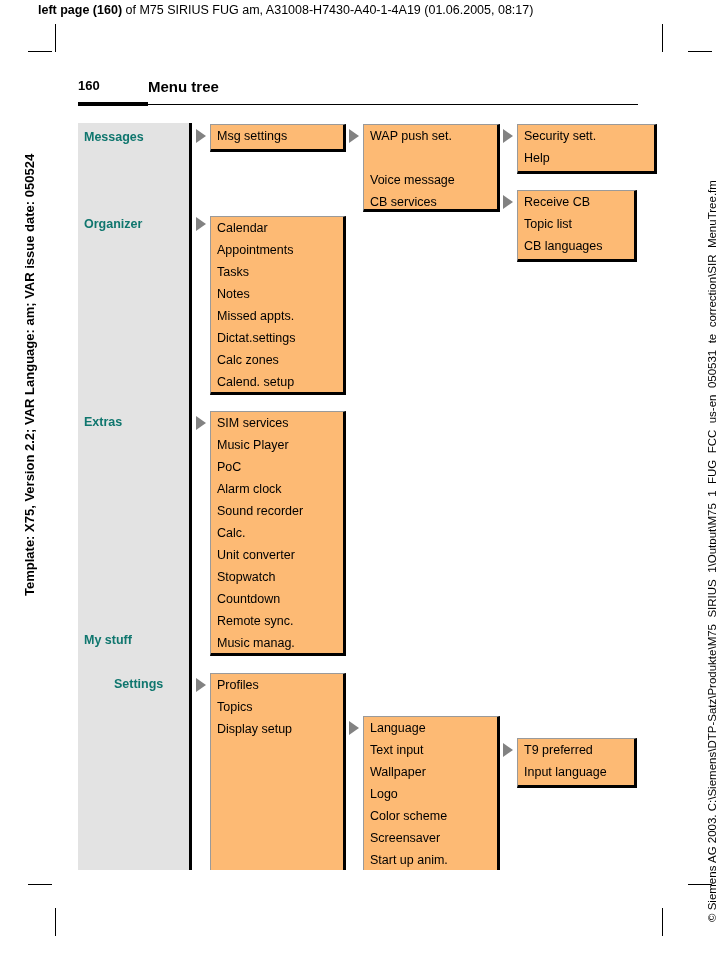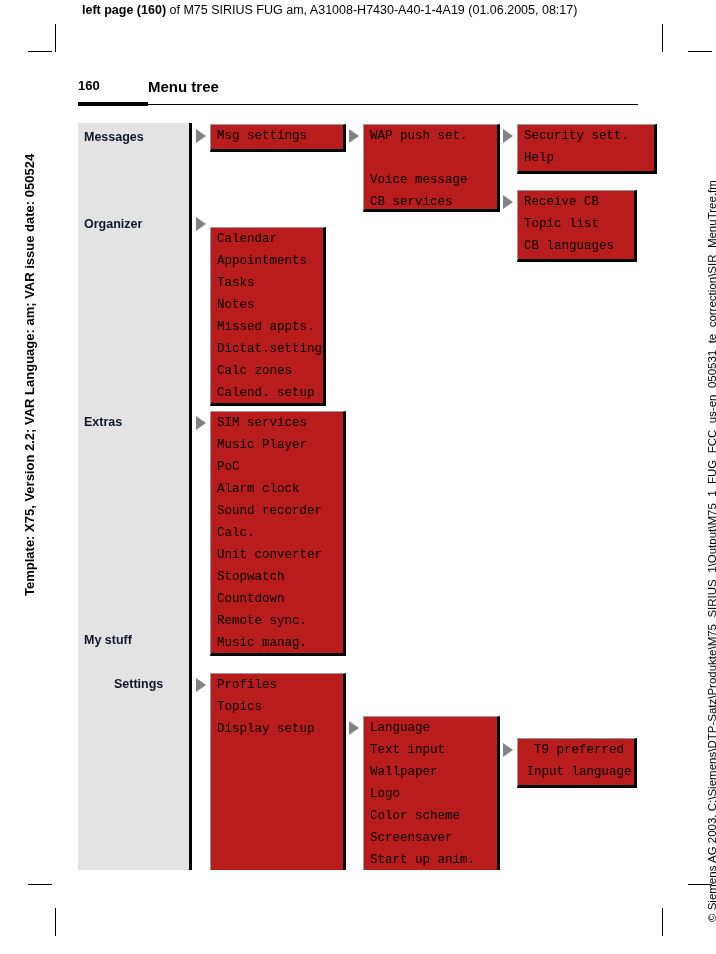--- a/index.html
+++ b/index.html
@@ -6,21 +6,21 @@
   body{
     width:716px;height:954px;background:#ffffff;
     font-family:"Liberation Sans", sans-serif;
     color:#000;overflow:hidden;position:relative;
   }
   
   .doc-header{
     position:absolute;left:38px;top:0px;width:660px;height:20px;
     font-size:12.5px;line-height:20px;white-space:nowrap;color:#000;
   }
-  .doc-header .bold{font-weight:bold;margin-left:44px;}
+  .doc-header .bold{font-weight:bold;}
 
   
   .crop{position:absolute;background:#000;}
   .crop-v{width:1px;height:28px;}
   .crop-h{height:1px;width:24px;}
 
   
   .side-text{
     position:absolute;font-size:13px;white-space:nowrap;color:#000;
     transform-origin:0 0;
@@ -43,31 +43,30 @@
 
   
   #tree{position:absolute;left:0;top:0;width:716px;height:954px;}
 
   .col1{
     position:absolute;left:78px;top:123px;width:114px;height:747px;
     background:#e3e3e3;border-right:3px solid #000;box-sizing:border-box;
   }
   .lvl1{
     position:absolute;left:0;width:114px;font-size:12.5px;font-weight:bold;
-    color:#0f172a;padding-left:6px;box-sizing:border-box;line-height:14px;
+    color:#0f766e;padding-left:6px;box-sizing:border-box;line-height:14px;
   }
 
   .mbox{
-    position:absolute;background:#b91c1c;
+    position:absolute;background:#fdba74;
     border-top:1px solid #9a9a9a;
     border-left:1px solid #9a9a9a;
     border-right:3px solid #000;
     border-bottom:3px solid #000;
     box-sizing:border-box;
-    font-family:Liberation Mono, monospace;
   }
   .mbox.openbottom{border-bottom:none;}
   .mitem{
     font-size:12.5px;color:#000;height:22px;line-height:22px;
     padding-left:6px;white-space:nowrap;overflow:hidden;
   }
   .mitem.blank{color:transparent;}
 
   .arrow{
     position:absolute;width:0;height:0;
@@ -106,21 +105,21 @@
   <div class="col1" id="col1">
       <div class="lvl1" style="top: 7px;"><span>Messages</span></div>
       <div class="lvl1" style="top: 94px;"><span>Organizer</span></div>
       <div class="lvl1" style="top: 292px;"><span>Extras</span></div>
       <div class="lvl1" style="top: 510px;"><span>My stuff</span></div>
       <div class="lvl1" style="top: 554px; padding-left: 36px;"><span>Settings</span></div>
     </div>
 <div class="mbox" style="left: 210px; top: 124px; width: 136px; height: 28px;">
       <div class="mitem">Msg settings</div>
     </div>
-    <div class="mbox" style="left: 210px; top: 227px; width: 116px; height: 179px;">
+    <div class="mbox" style="left: 210px; top: 216px; width: 136px; height: 179px;">
       <div class="mitem">Calendar</div>
       <div class="mitem">Appointments</div>
       <div class="mitem">Tasks</div>
       <div class="mitem">Notes</div>
       <div class="mitem">Missed appts.</div>
       <div class="mitem">Dictat.settings</div>
       <div class="mitem">Calc zones</div>
       <div class="mitem">Calend. setup</div>
     </div>
     <div class="mbox" style="left: 210px; top: 411px; width: 136px; height: 245px;">
@@ -158,21 +157,21 @@
     </div>
     <div class="mbox" style="left: 517px; top: 124px; width: 140px; height: 50px;">
       <div class="mitem">Security sett.</div>
       <div class="mitem">Help</div>
     </div>
     <div class="mbox" style="left: 517px; top: 190px; width: 120px; height: 72px;">
       <div class="mitem">Receive CB</div>
       <div class="mitem">Topic list</div>
       <div class="mitem">CB languages</div>
     </div>
-    <div class="mbox" style="left: 517px; top: 738px; width: 120px; height: 50px; text-align: center;">
+    <div class="mbox" style="left: 517px; top: 738px; width: 120px; height: 50px;">
       <div class="mitem">T9 preferred</div>
       <div class="mitem">Input language</div>
     </div>
     <div class="arrow" style="left: 196px; top: 129px; border-left-color: rgb(130, 130, 130);"></div>
     <div class="arrow" style="left: 196px; top: 217px; border-left-color: rgb(130, 130, 130);"></div>
     <div class="arrow" style="left: 196px; top: 416px; border-left-color: rgb(130, 130, 130);"></div>
     <div class="arrow" style="left: 196px; top: 678px; border-left-color: rgb(130, 130, 130);"></div>
     <div class="arrow" style="left: 349px; top: 129px; border-left-color: rgb(130, 130, 130);"></div>
     <div class="arrow" style="left: 349px; top: 721px; border-left-color: rgb(130, 130, 130);"></div>
     <div class="arrow" style="left: 503px; top: 129px; border-left-color: rgb(130, 130, 130);"></div>

